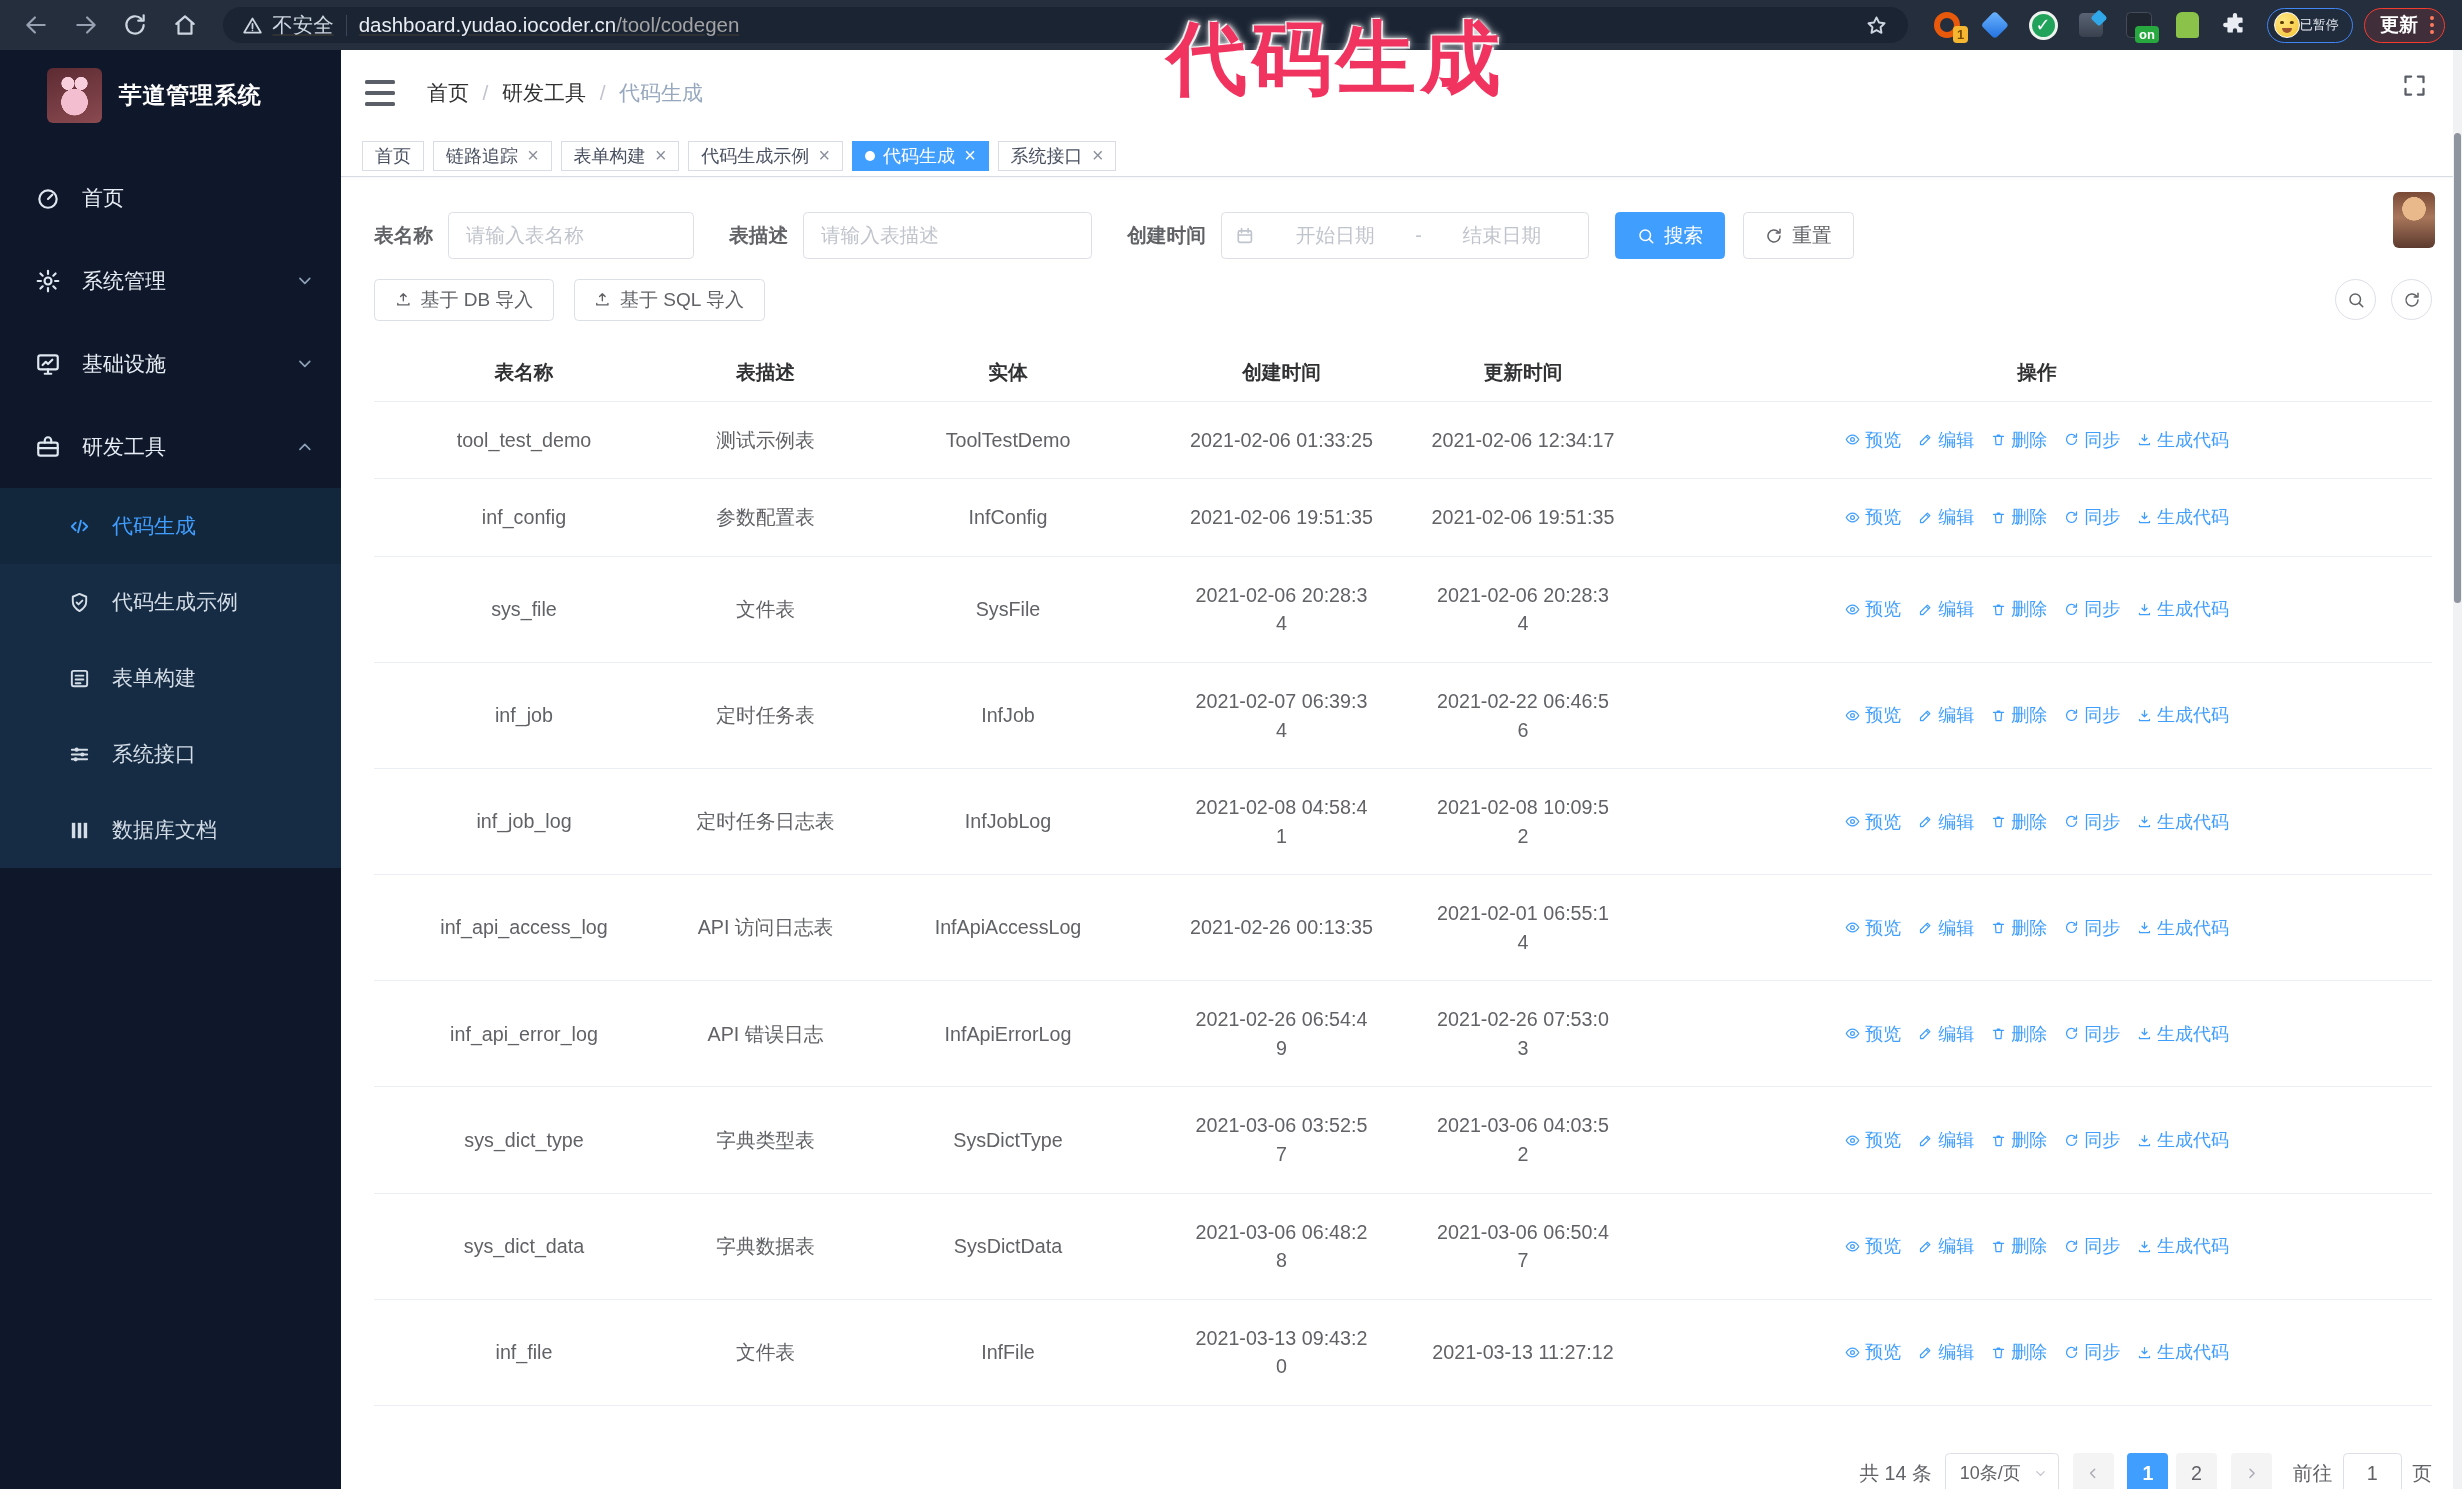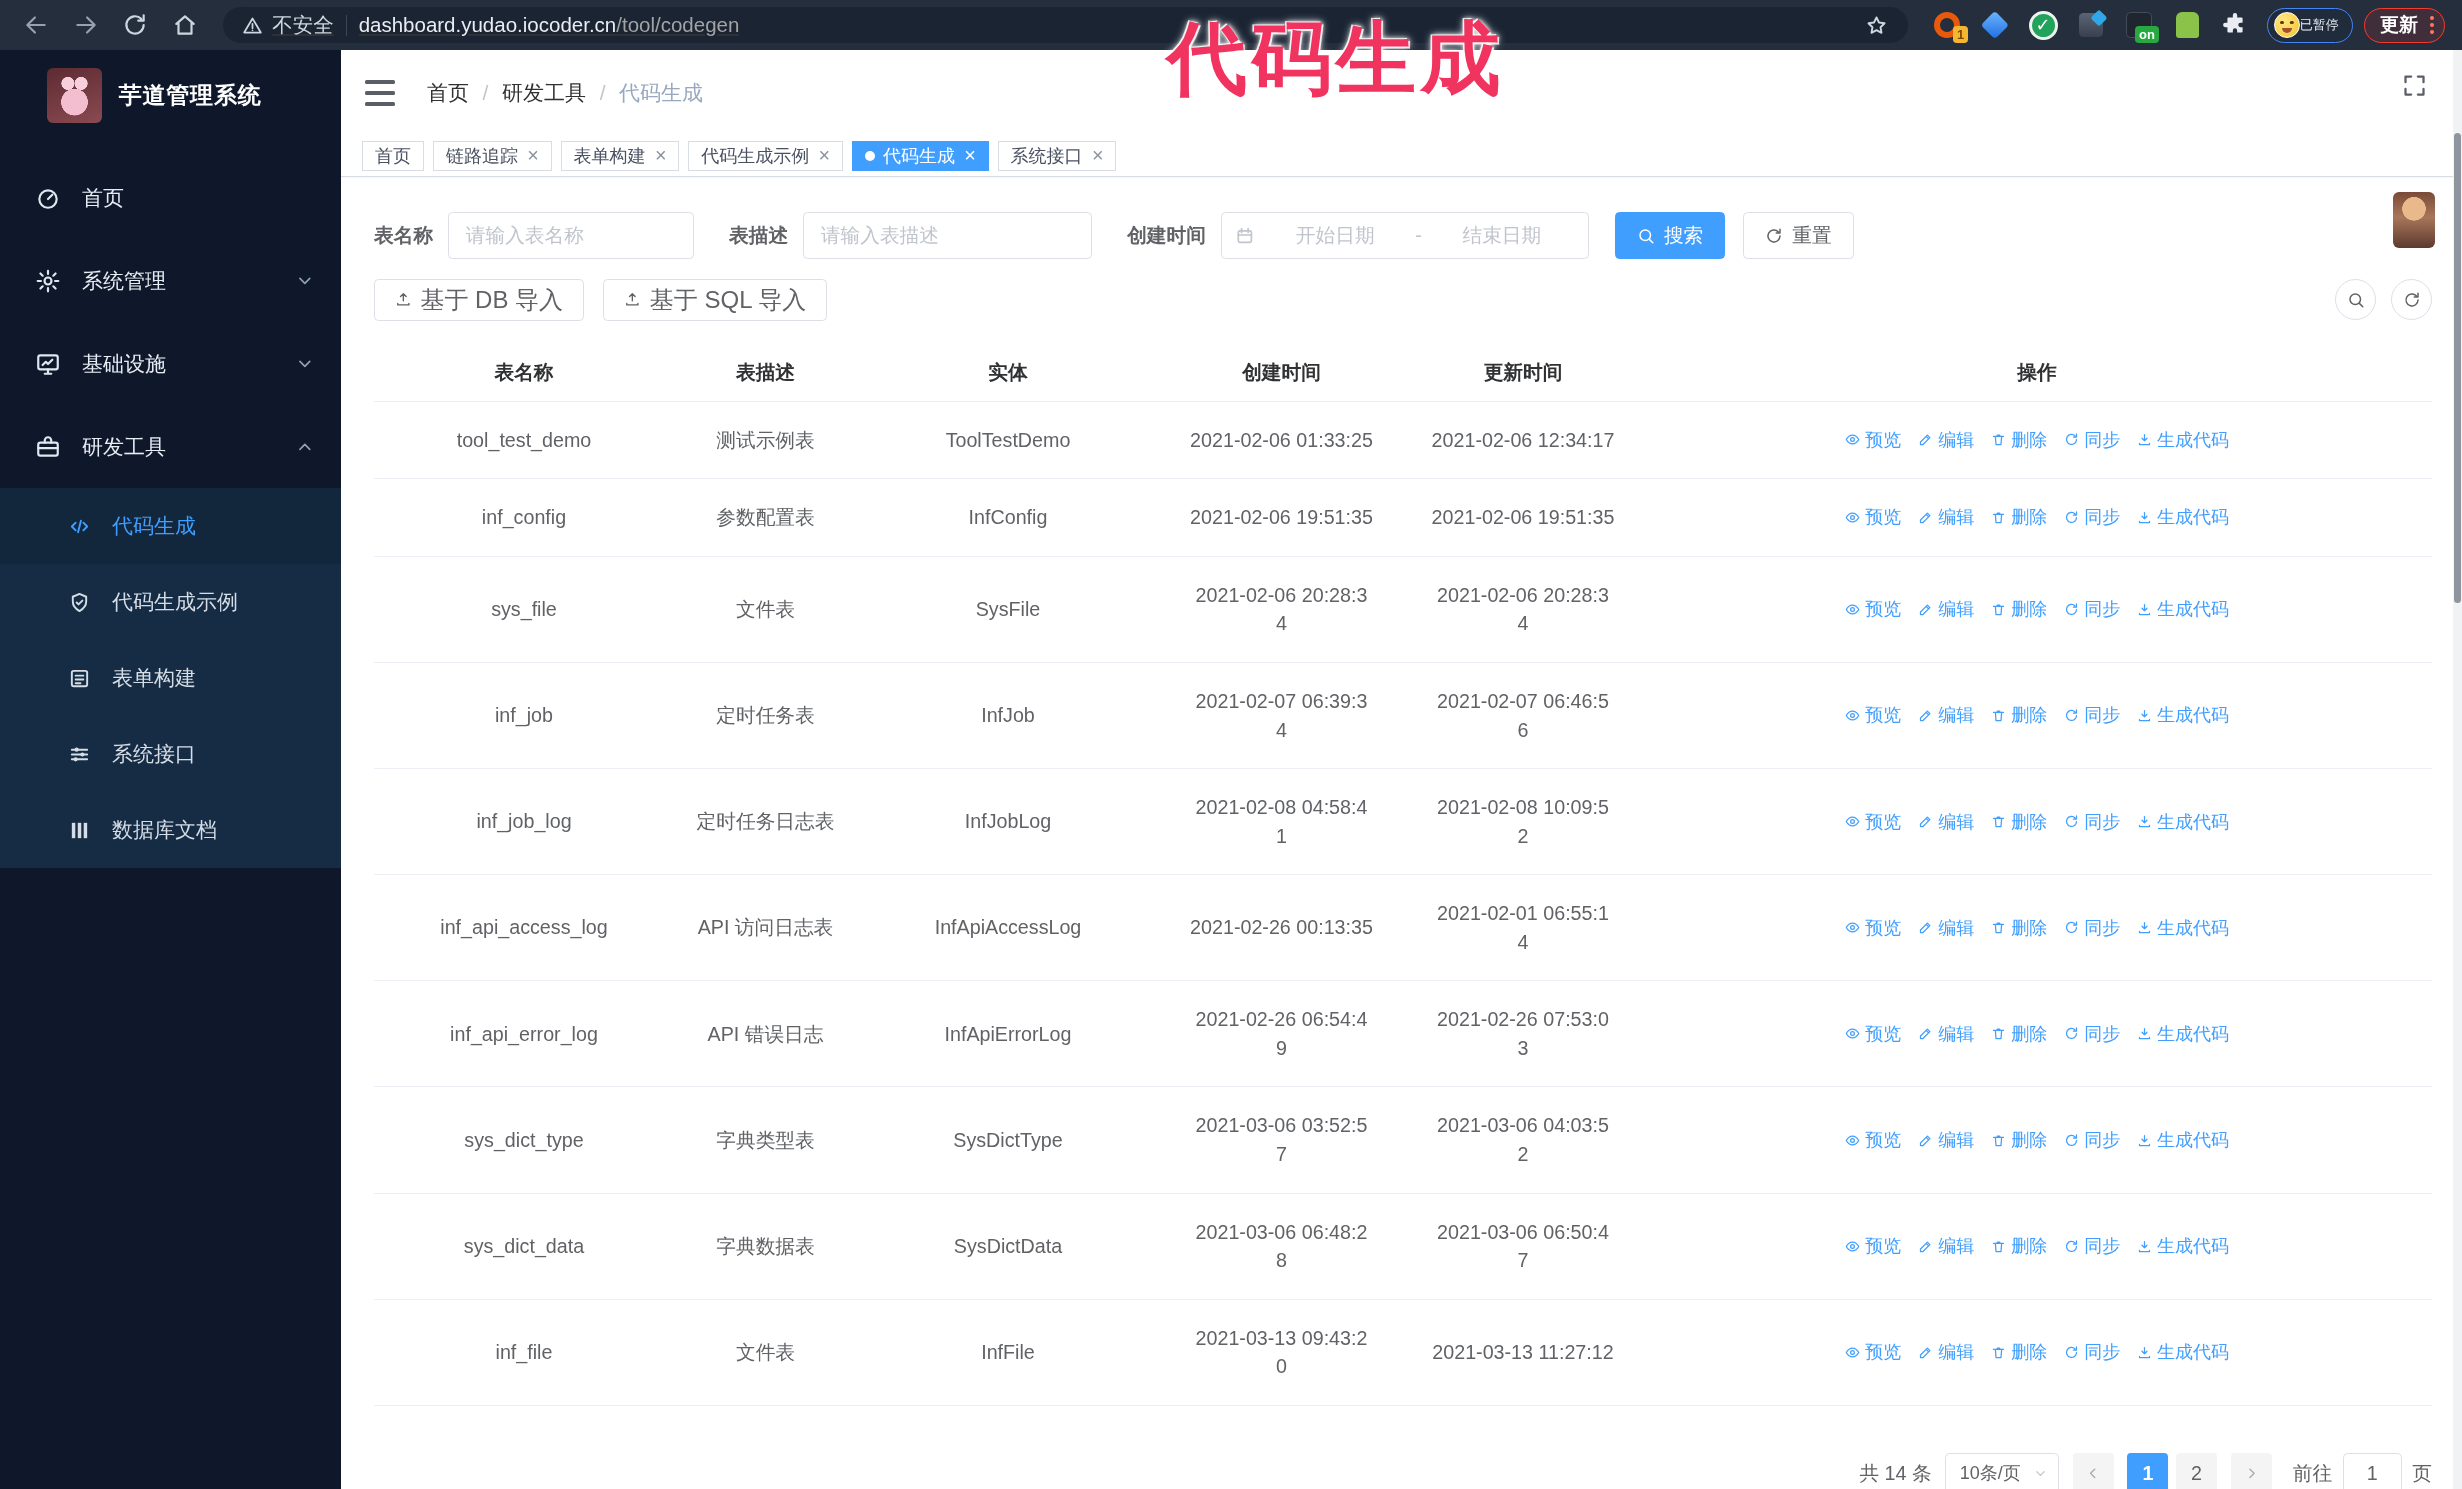--- a/index.html
+++ b/index.html
@@ -92,21 +92,21 @@
   .finput::placeholder{color:#c0c4cc;}
   .inp-name{width:246px;margin-right:35px;}
   .inp-desc{width:289px;margin-right:35px;}
   .daterange{width:368px;height:47px;border:0.8px solid #dcdfe6;border-radius:4.5px;display:flex;align-items:center;padding:0 13.6px;color:#c0c4cc;font-size:19.7px;gap:7.6px;margin-right:26px;}
   .daterange .ph{flex:1;text-align:center;white-space:nowrap;}
   .daterange .sep{color:#c0c4cc;}
   .btn{display:inline-flex;align-items:center;gap:9px;height:47px;border-radius:4.5px;font-size:19.7px;padding:0 21px;cursor:pointer;border:0.8px solid #dcdfe6;background:#fff;color:#606266;white-space:nowrap;}
   .btn.primary{background:#409eff;border-color:#409eff;color:#fff;}
   .btn.search{margin-right:18px;}
   .toolbar{display:flex;align-items:center;margin-top:19.7px;}
-  .btn.import{height:42px;font-size:24px;padding:0 19.7px;margin-right:19.7px;}
+  .btn.import{height:42px;font-size:19px;padding:0 19.7px;margin-right:19.7px;}
   .tb-right{margin-left:auto;display:flex;align-items:center;gap:15px;}
   .circle-btn{width:41px;height:41px;border-radius:50%;border:0.8px solid #dcdfe6;background:#fff;color:#606266;display:flex;align-items:center;justify-content:center;cursor:pointer;}
 
   table.grid{width:100%;border-collapse:collapse;margin-top:23px;table-layout:fixed;}
   .grid th{font-size:19.7px;color:#303133;font-weight:700;padding:15px 7.6px;border-bottom:0.8px solid #ebeef5;text-align:center;}
   .grid td{font-size:19.7px;color:#606266;padding:24px 7.6px;border-bottom:0.8px solid #ebeef5;text-align:center;line-height:1.45;word-break:break-all;}
   .grid td.t-time{white-space:pre-line;}
   .acts{display:flex;align-items:center;justify-content:center;gap:16.7px;white-space:nowrap;}
   .alink{display:inline-flex;align-items:center;gap:5.3px;color:#409eff;font-size:18px;cursor:pointer;}
 
@@ -658,21 +658,21 @@
                   </a>
                 </span>
               </td>
             </tr>
             <tr data-name="table-row">
               <td data-name="cell-table-name">inf_job</td>
               <td data-name="cell-table-desc">定时任务表</td>
               <td data-name="cell-entity">InfJob</td>
               <td class="t-time" data-name="cell-create-time">2021-02-07 06:39:3
 4</td>
-              <td class="t-time" data-name="cell-update-time">2021-02-07 06:46:5
+              <td class="t-time" data-name="cell-update-time">2021-02-22 06:46:5
 6</td>
               <td>
                 <span class="acts" data-name="row-actions">
                   <a class="alink" data-name="action-预览">
                     <span class="ic" data-name="eye-icon">
                       <svg width="15" height="15" viewBox="0 0 24 24" style="stroke:currentColor;fill:none;stroke-width:2;stroke-linecap:round;stroke-linejoin:round">
                         <path d="M2 12s4-7 10-7 10 7 10 7-4 7-10 7S2 12 2 12z"></path>
                         <circle cx="12" cy="12" r="3"></circle>
                       </svg>
                     </span>

